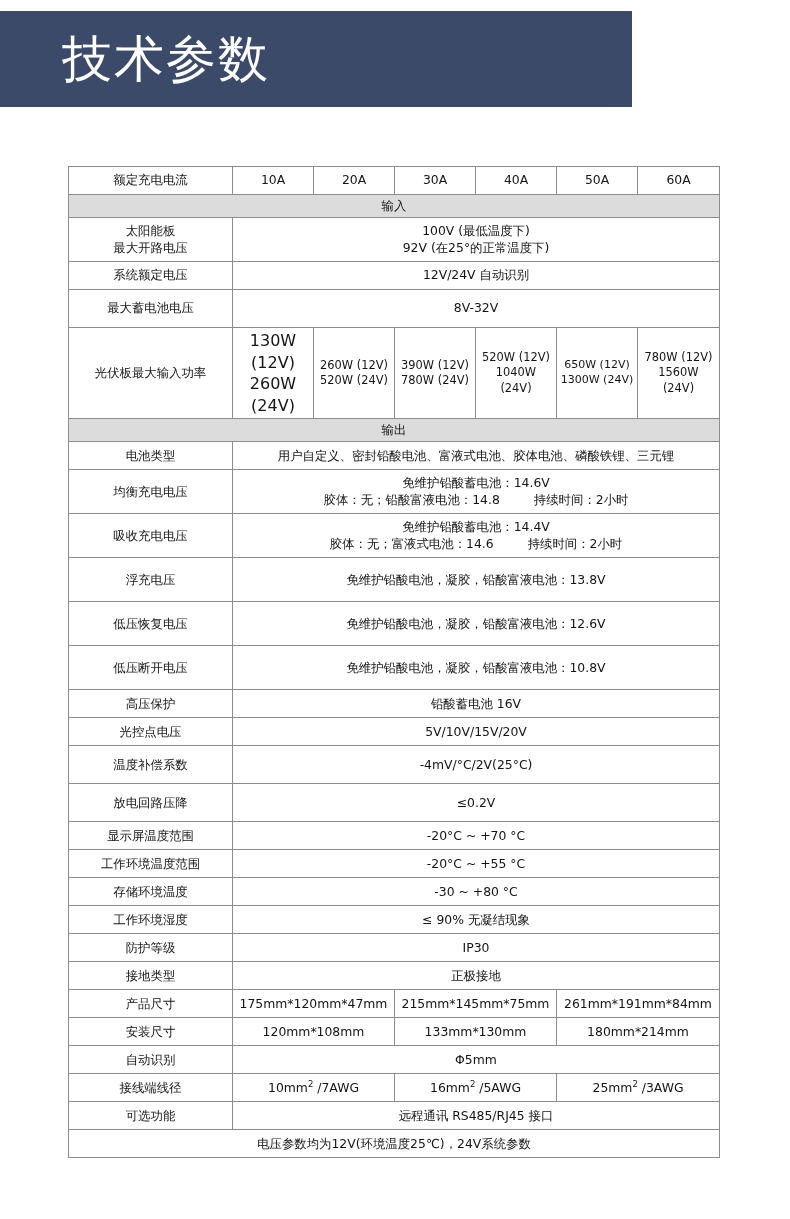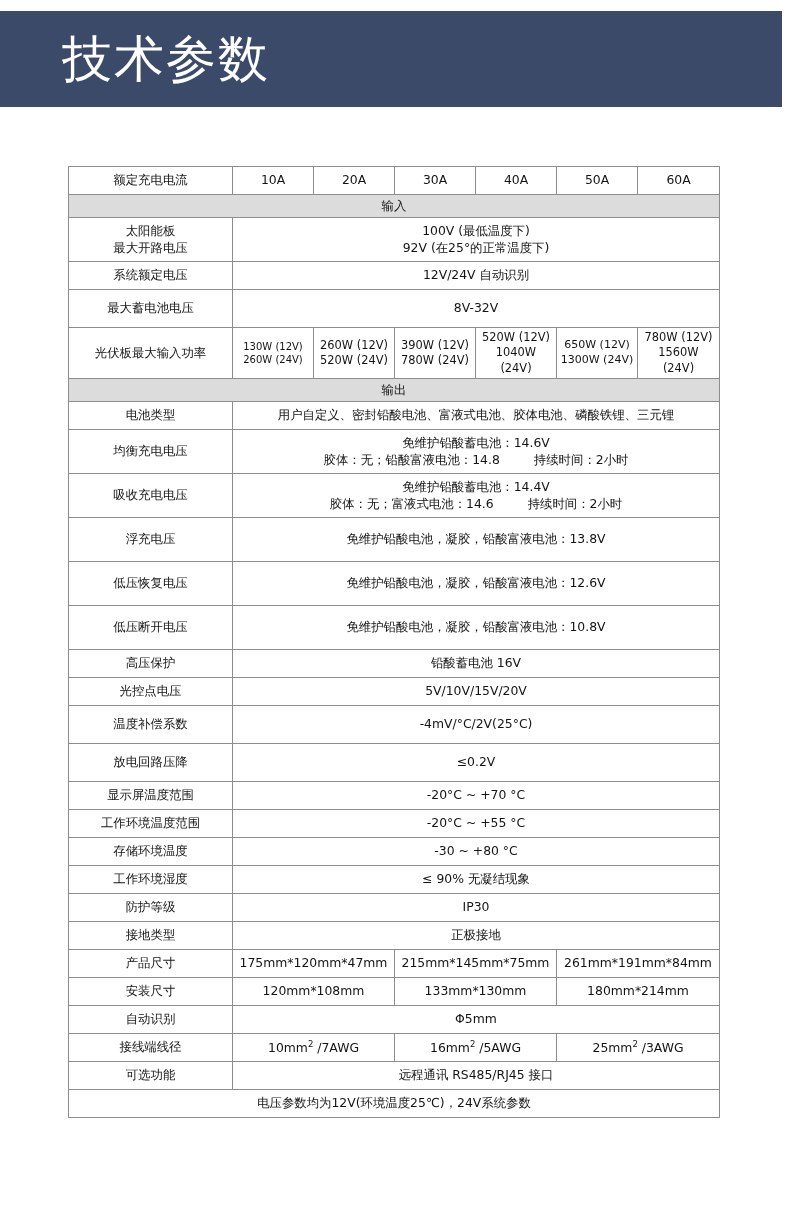--- a/index.html
+++ b/index.html
@@ -13,21 +13,21 @@
     font-family: "DejaVu Sans", "Liberation Sans", sans-serif;
     color: #1a1a1a;
     overflow: hidden;
   }
 
   
   .banner {
     position: absolute;
     left: 0;
     top: 11px;
-    width: 782px;
+    width: 632px;
     height: 96px;
     background: #3a4a68;
     display: flex;
     align-items: center;
   }
   .banner-title {
     color: #ffffff;
     font-size: 50px;
     line-height: 1;
     letter-spacing: 2px;
@@ -142,21 +142,21 @@
         <td class="big" colspan="6">12V/24V  自动识别</td>
       </tr>
 
       <tr class="h-lg">
         <td class="lbl">最大蓄电池电压</td>
         <td colspan="6">8V-32V</td>
       </tr>
 
       <tr class="h-lg">
         <td class="lbl">光伏板最大输入功率</td>
-        <td class="two-line" style="font-size:10px">
+        <td class="two-line" style="font-size:16px">
           <span class="v-line">130W (12V)</span>
           <span class="v-line">260W (24V)</span>
         </td>
         <td class="two-line" style="font-size:11.4px">
           <span class="v-line">260W (12V)</span>
           <span class="v-line">520W (24V)</span>
         </td>
         <td class="two-line" style="font-size:11.4px">
           <span class="v-line">390W (12V)</span>
           <span class="v-line">780W (24V)</span>

